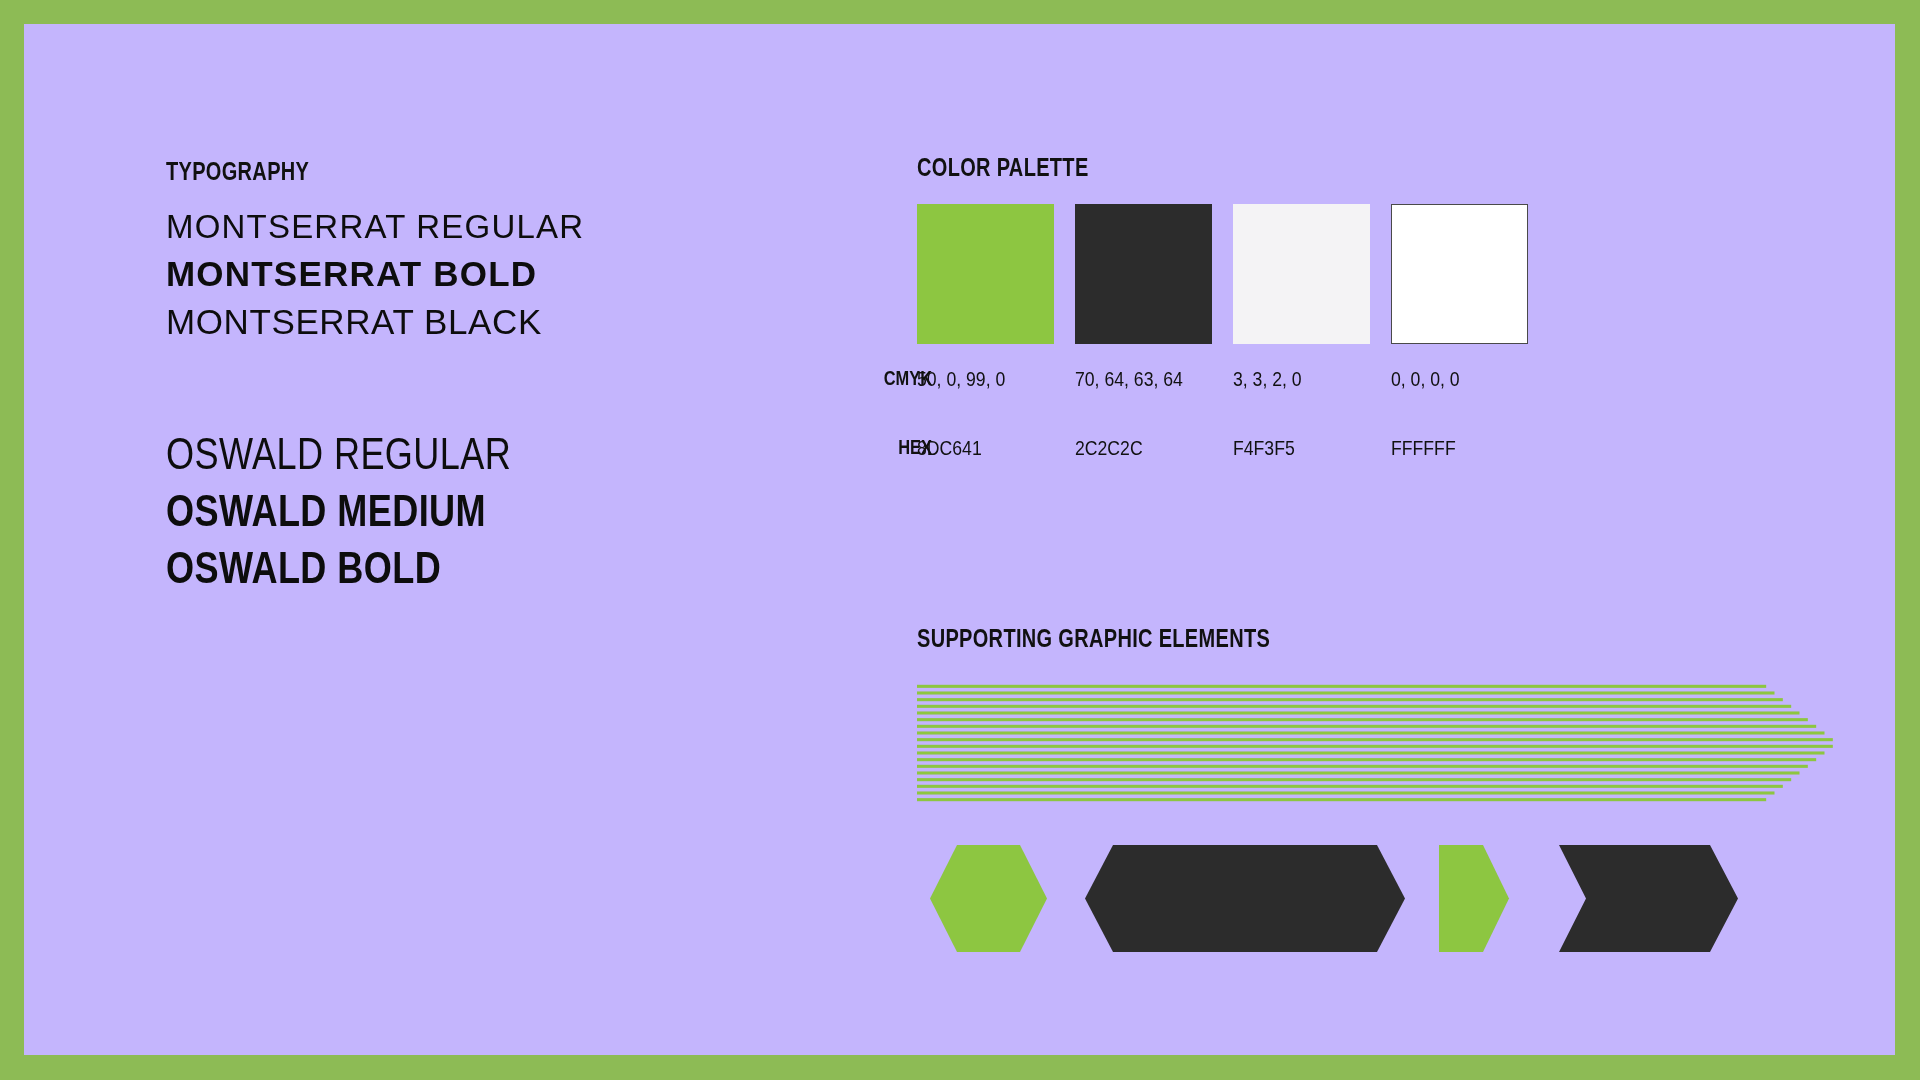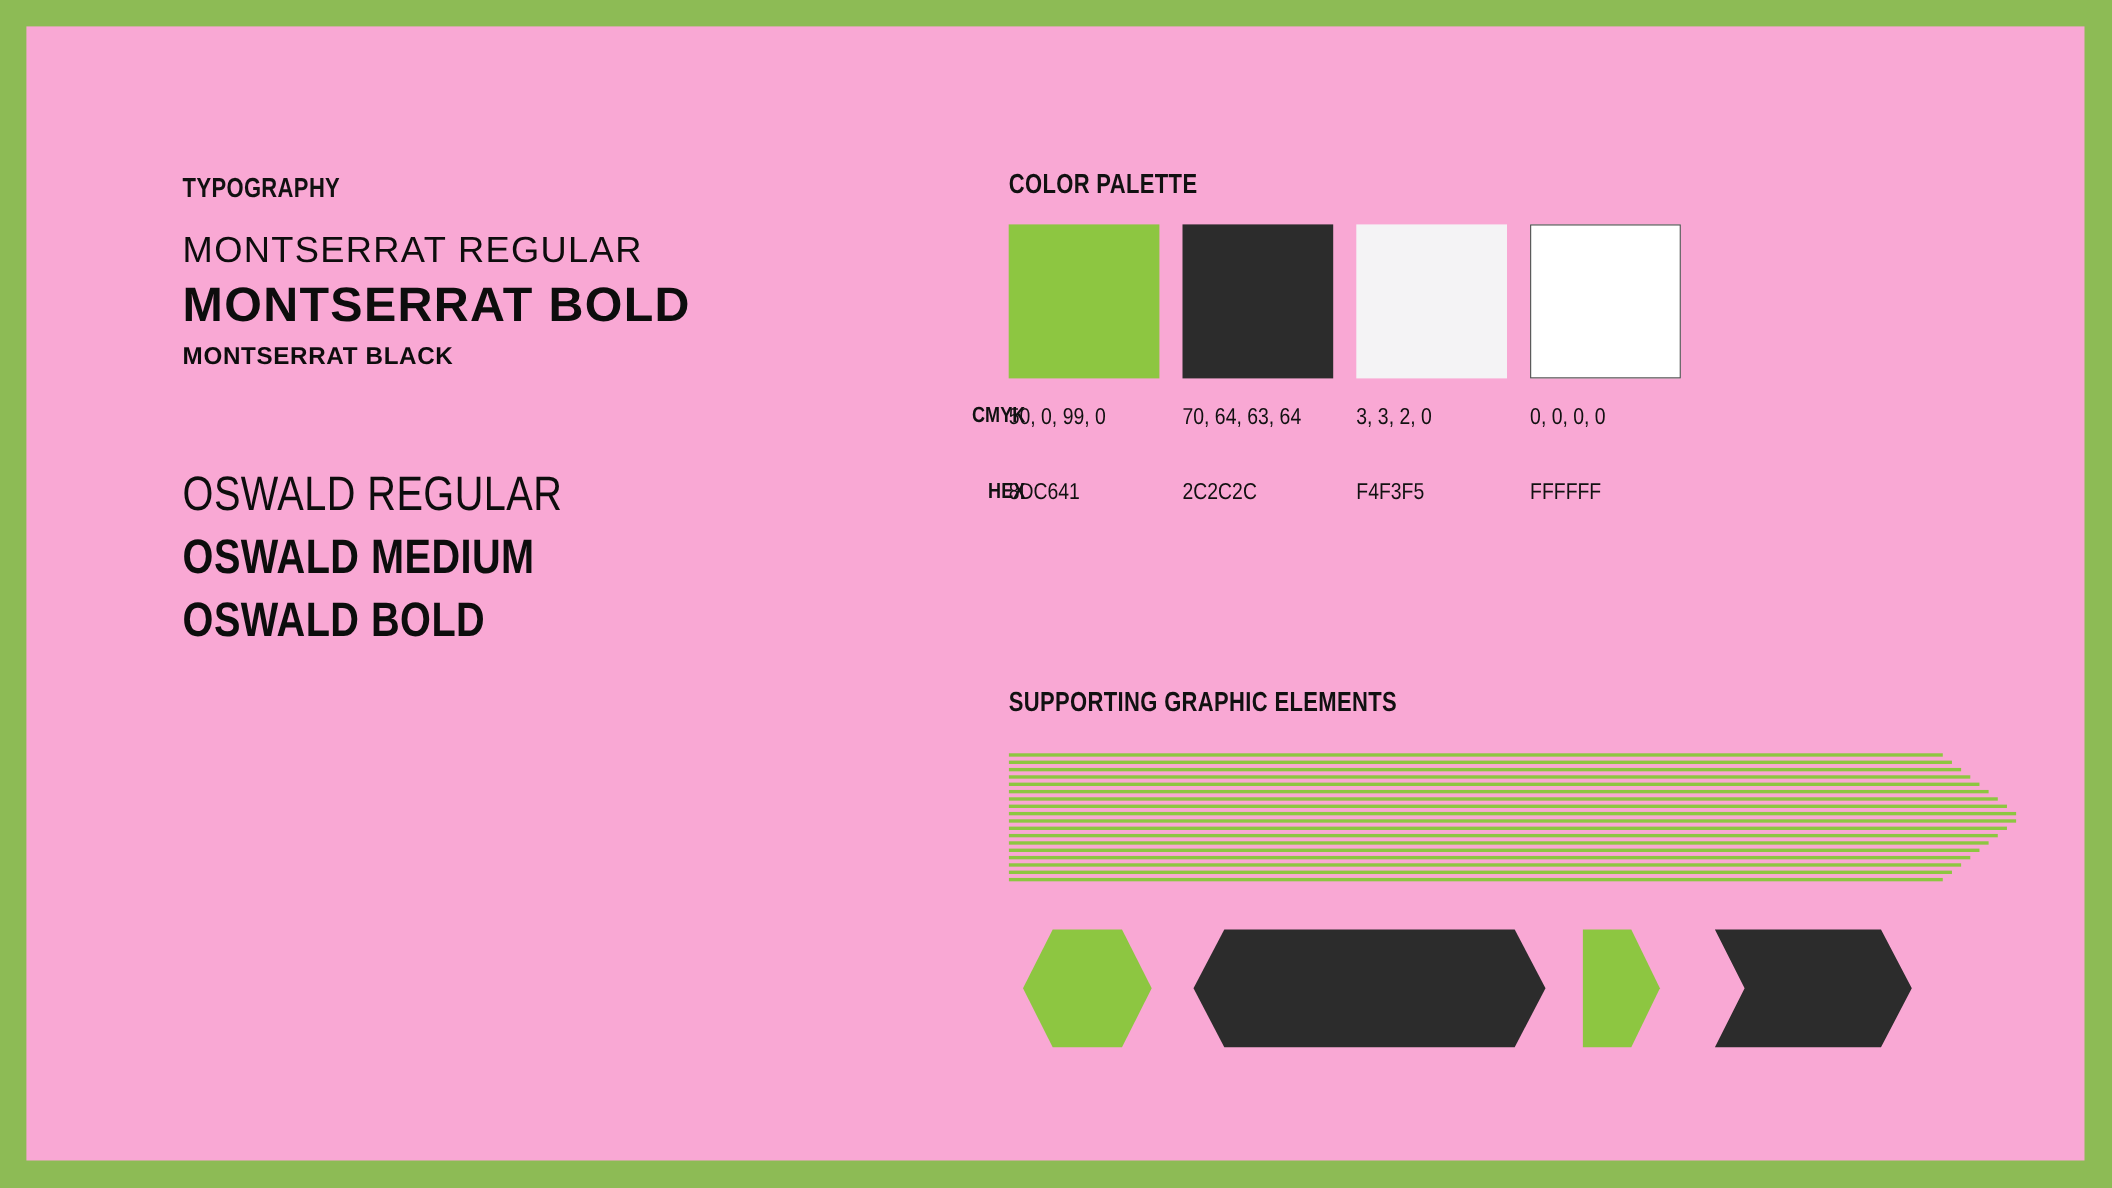--- a/index.html
+++ b/index.html
@@ -57,22 +57,22 @@
     color: #0d0d0d;
     white-space: nowrap;
     line-height: 1.0;
     margin-bottom: 13px;
   }
   .montserrat {
     font-family: "Liberation Sans", sans-serif;
     letter-spacing: 1.2px;
   }
   .ms-regular { font-weight: 300; font-size: 33px; }
-  .ms-bold    { font-weight: 700; font-size: 44px; }
-  .ms-black   { font-weight: 700; font-size: 22px; letter-spacing: 0.6px; }
+  .ms-bold    { font-weight: 700; font-size: 35px; }
+  .ms-black   { font-weight: 400; font-size: 35px; letter-spacing: 0.6px; }
 
   #oswald-group { margin-top: 93px; }
   .oswald {
     font-family: "Liberation Sans Narrow", "Liberation Sans", sans-serif;
     transform: scaleX(0.82);
     transform-origin: left center;
     letter-spacing: 0.5px;
   }
   .os-regular { font-weight: 400; font-size: 44px; }
   .os-medium  { font-weight: 600; font-size: 44px; }
@@ -144,21 +144,21 @@
   }
   #graphics-heading { margin-bottom: 30px; }
 
   #striped-arrow { display: block; }
   #shapes-row { display: block; margin-top: 28px; }
 </style>
 </head>
 <body>
 
 <div id="brand-sheet" style="background: rgb(141, 187, 85);">
-  <div id="sheet-inner" style="background: #f9a8d4;">
+  <div id="sheet-inner" style="background: #c4b5fd;">
 
     <section id="typography-section">
       <div id="typography-heading" class="section-heading">TYPOGRAPHY</div>
 
       <div id="montserrat-group">
         <div class="type-sample montserrat ms-regular">MONTSERRAT REGULAR</div>
         <div class="type-sample montserrat ms-bold">MONTSERRAT BOLD</div>
         <div class="type-sample montserrat ms-black">MONTSERRAT BLACK</div>
       </div>
 

